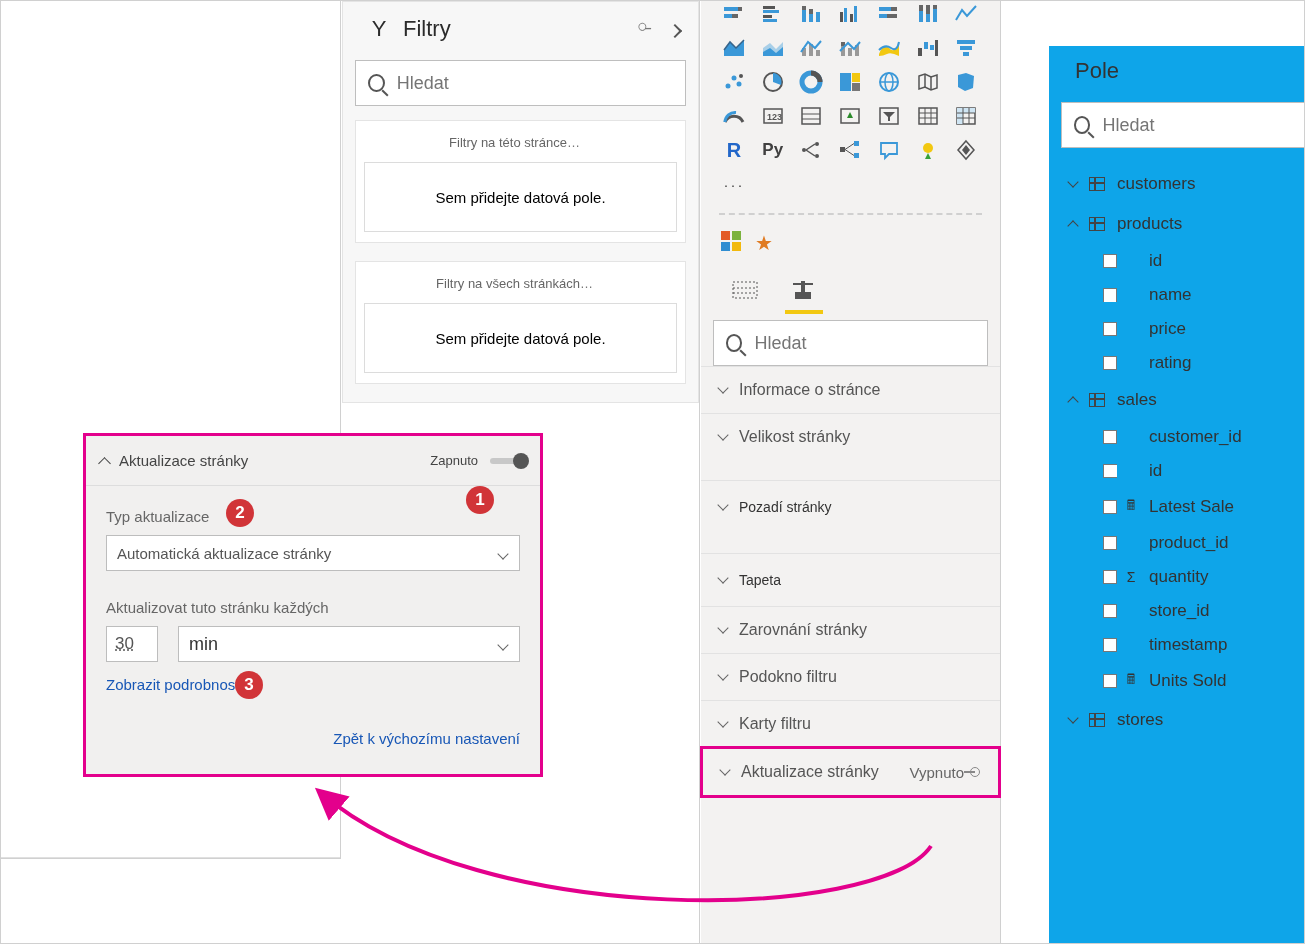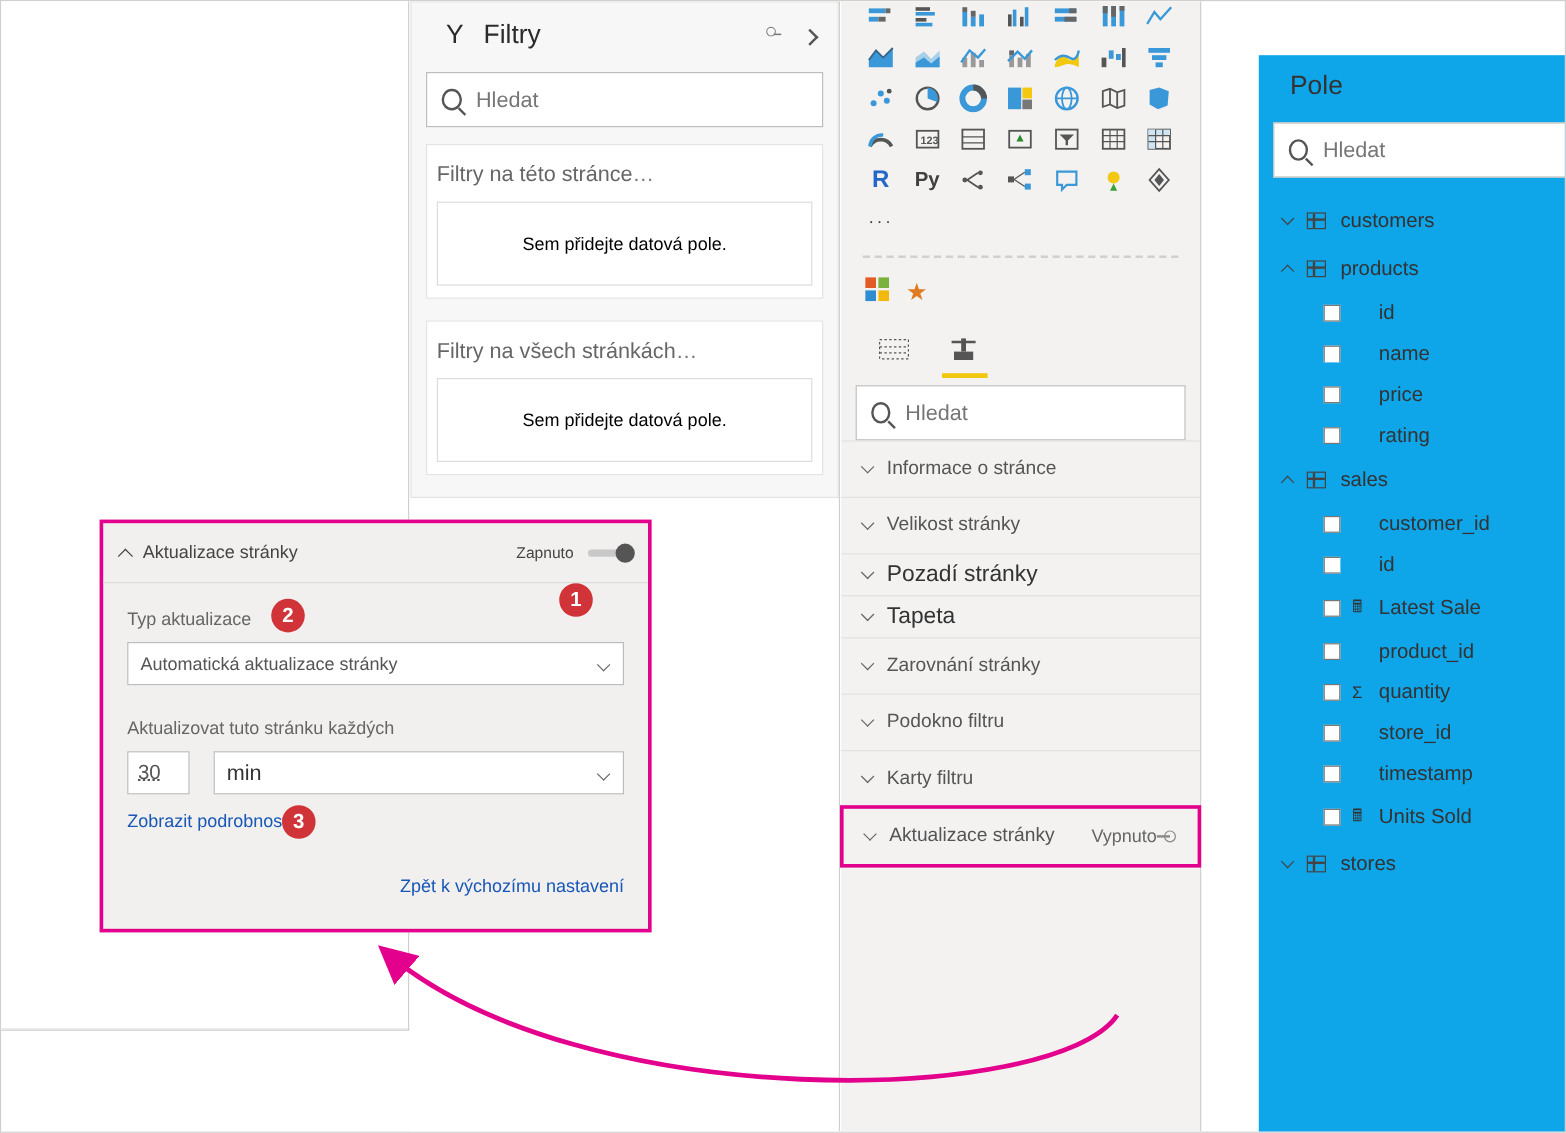--- a/index.html
+++ b/index.html
@@ -14,38 +14,38 @@
   .pane-header .title-wrap { display:flex; align-items:center; gap:14px; flex:1;}
   .pane-header .hdr-icon { width:20px; display:inline-block; text-align:center;}
   .pane-header .actions { display:flex; gap:22px; color:#777;}
   .chev-right { display:inline-block; width:10px; height:10px; border-right:2px solid #555; border-top:2px solid #555; transform: rotate(45deg);}
   .search-box { margin: 0 12px 14px 12px; background:#fff; border:1px solid #bebebe; display:flex; align-items:center; height:46px; padding:0 12px; gap:12px; }
   .search-box input { border:none; outline:none; font-size:18px; width:100%; color:#555; background:transparent;}
   .search-icon { width:18px; height:18px; border:2px solid #555; border-radius:50%; position:relative;}
   .search-icon::after { content:""; position:absolute; width:2px; height:8px; background:#555; left:14px; top:13px; transform:rotate(-45deg);}
 
   .filter-block { background:#fff; border:1px solid #e4e4e4; margin: 8px 12px 18px 12px; }
-  .filter-block .fb-head { display:flex; align-items:center; justify-content:flex-start; padding: 14px 18px 12px 8px; color:#666; font-size:18px;}
+  .filter-block .fb-head { display:flex; align-items:center; justify-content:center; padding: 14px 18px 12px 8px; color:#666; font-size:13px;}
   .filter-block .fb-head .dots { letter-spacing:2px; color:#777;}
   .dropzone { height:70px; margin: 0 8px 10px 8px; border:1px solid #dcdcdc; display:flex; align-items:center; justify-content:center; color:#000000; font-size:15px;}
 
   
   .viz-pane { position:absolute; left:700px; top:0; width:300px; height:942px; border-right:1px solid #d0d0d0; background:#f3f2f1; }
   .viz-header { display:flex; align-items:center; justify-content:space-between; padding: 12px 22px 18px 22px; font-size:22px; color:#333;}
   .viz-icons { display:grid; grid-template-columns: repeat(7, 1fr); gap:8px 8px; padding: 0 18px 8px 18px; }
   .viz-icons .vi { width:30px; height:26px; display:flex; align-items:center; justify-content:center; font-size:15px; color:#444; cursor:pointer;}
   .viz-sep { border-top:2px dashed #d0d0d0; margin: 8px 18px;}
   .mini-icons { display:flex; gap:14px; padding: 8px 18px 4px 20px; font-size:20px;}
   .mini-icons .star{ color:#e07b22;}
   .tabs { display:flex; gap:28px; padding: 18px 22px 2px 30px;}
   .tab { width:30px; height:28px; position:relative; color:#555; cursor:pointer;}
   .tab.active::after { content:""; position:absolute; left:-4px; right:-4px; bottom:-8px; height:4px; background:#f2c811;}
   .viz-search { margin: 12px 12px 0 12px;}
   .section-row { display:flex; align-items:center; gap:12px; padding: 14px 18px; font-size:16px; color:#555; border-top:1px solid #e2e2e2; cursor:pointer;}
-  .section-row.big { font-size:19px; color:#333; padding: 6px 18px;}
+  .section-row.big { font-size:14px; color:#333; padding: 18px 18px; margin-top: 20px;}
   .section-row .chev-down { display:inline-block; width:8px; height:8px; border-right:1.5px solid #666; border-bottom:1.5px solid #666; transform: rotate(45deg); margin-top:-4px;}
   .section-row .row-extra { margin-left:auto; color:#666; font-size:15px; display:flex; align-items:center; gap:6px;}
   .toggle-off { width:10px; height:10px; border:1.5px solid #888; border-radius:50%; position:relative;}
   .toggle-off::after{ content:""; position:absolute; left:-7px; top:3px; width:11px; height:1.5px; background:#888;}
 
   
   .fields-pane { position:absolute; left:1048px; top:0; width:303px; height:942px; background:#0ea5e9;margin-top:45px;}
   .fields-header { display:flex; align-items:center; justify-content:space-between; padding: 12px 22px 18px 26px; font-size:22px; color:#333;}
   .fields-search { margin: 0 12px 16px 12px;}
   .field-table { display:flex; align-items:center; gap:12px; padding: 10px 20px; font-size:17px; color:#333; cursor:pointer;}

